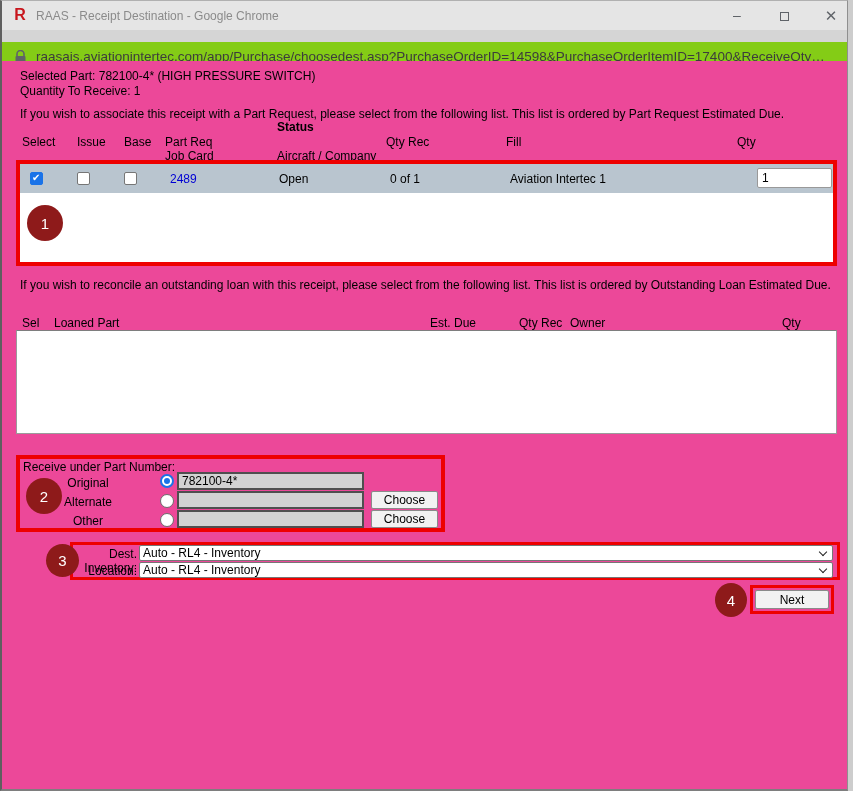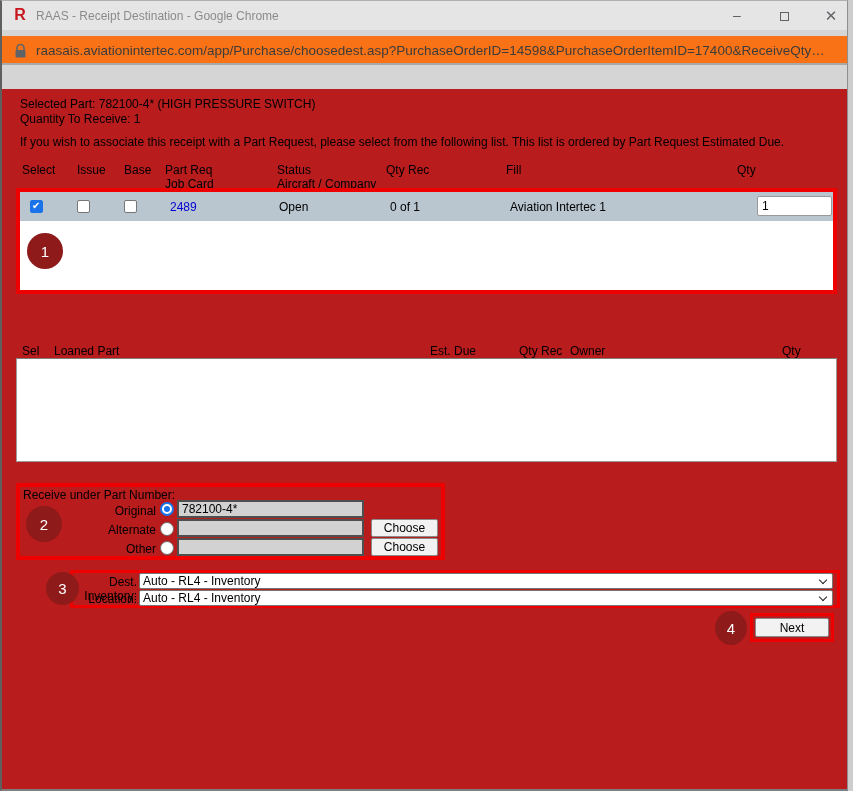--- a/index.html
+++ b/index.html
@@ -16,28 +16,28 @@
              font-weight:bold; font-size:16px; line-height:18px; text-align:center; }
   .wtitle { position:absolute; left:34px; top:8px; font-size:12px; color:#8b8b8b; white-space:nowrap; }
   .wbtn { position:absolute; top:0; width:34px; height:29px; text-align:center; line-height:29px;
           color:#5f6368; font-size:14px; cursor:default; }
   .wbtn.min { left:718px; }
   .wbtn.max { left:765px; }
   .wbtn.cls { left:812px; font-size:15px; }
   .maxglyph { display:inline-block; width:9px; height:9px; border:1px solid #5f6368; vertical-align:middle; }
 
   
-  .urlbar { position:absolute; left:0; top:35px; right:0; height:29px; background:#f97316;
+  .urlbar { position:absolute; left:0; top:41px; right:0; height:29px; background:#84cc16;
             border-bottom:2px solid #a8a8a8; }
   .lock { position:absolute; left:13px; top:8px; }
   .url { position:absolute; left:34px; top:7px; font-size:13.5px; color:#3c3c3c; white-space:nowrap;
          width:800px; overflow:hidden; }
 
   
-  .content { position:absolute; left:0; top:60px; right:0; bottom:0; background:#b91c1c;margin-top:28px; }
+  .content { position:absolute; left:0; top:60px; right:0; bottom:0; background:#ec4899; }
   .t { position:absolute; font-size:12px; color:#000; white-space:nowrap; }
   .wrap { white-space:normal; line-height:15px; }
   .hdr { font-size:12px; color:#000; }
 
   
   .box1 { position:absolute; left:14px; top:99px; width:821px; height:106px; background:#ffffff;
           border:4px solid #ee0000; }
   .prow { position:absolute; left:0; top:0; right:0; height:29px; background:#b9c5cf; }
   .cell { position:absolute; top:8px; font-size:12px; color:#000; white-space:nowrap; }
 
@@ -55,21 +55,21 @@
            display:flex; align-items:center; justify-content:center;
            font-size:15px; z-index:30; }
 
   
   .loanbox { position:absolute; left:14px; top:269px; width:821px; height:104px; background:#fff;
              border:1px solid #9b9b9b; border-top-color:#7e7e7e; }
 
   
   .box2 { position:absolute; left:14px; top:394px; width:429px; height:77px; border:4px solid #ee0000; }
   .box2 .inner { position:relative; width:100%; height:100%; }
-  .flabel { position:absolute; font-size:12px; text-align:right; width:136px; left:0; }
+  .flabel { position:absolute; font-size:12px; text-align:center; width:136px; left:0; }
   .radio { position:absolute; left:140px; width:14px; height:14px; border:1px solid #6d6d6d;
            border-radius:50%; background:#fff; }
   .radio.sel { border:2px solid #1a73e8; }
   .radio.sel::after { content:""; position:absolute; left:2px; top:2px; width:6px; height:6px;
                       border-radius:50%; background:#1a73e8; }
   .pn-input { position:absolute; left:157px; width:187px; height:18px; background:#d2d2d2;
               border:2px solid #4f4f4f; font-family:"Liberation Sans",sans-serif; font-size:12px; padding:4px 3px; }
   .choose { position:absolute; left:351px; width:67px; height:18px; background:#f2f2f2;
             border:1px solid #8a8a8a; border-radius:2px; font-family:"Liberation Sans",sans-serif;
             font-size:12px; line-height:15px; }
@@ -118,40 +118,41 @@
       <div class="t" style="left:18px; top:8px;">Selected Part: 782100-4* (HIGH PRESSURE SWITCH)</div>
       <div class="t" style="left:18px; top:23px;">Quantity To Receive: 1</div>
 
       <div class="t wrap" style="left:18px; top:46px; width:820px;">If you wish to associate this receipt with a Part Request, please select from the following list. This list is ordered by Part Request Estimated Due.</div>
 
       <div class="t hdr" style="left:20px;  top:74px;">Select</div>
       <div class="t hdr" style="left:75px;  top:74px;">Issue</div>
       <div class="t hdr" style="left:122px; top:74px;">Base</div>
       <div class="t hdr" style="left:163px; top:74px;">Part Req</div>
       <div class="t hdr" style="left:163px; top:88px;">Job Card</div>
-      <div class="t hdr" style="left:275px; top:74px;">Status</div>
+      <div class="t hdr" style="left:275px; top:59px;font-weight:bold;">Status</div>
       <div class="t hdr" style="left:275px; top:88px;">Aircraft / Company</div>
       <div class="t hdr" style="left:384px; top:74px;">Qty Rec</div>
       <div class="t hdr" style="left:504px; top:74px;">Fill</div>
       <div class="t hdr" style="left:735px; top:74px;">Qty</div>
 
       <div class="box1">
         <div class="prow">
           <span class="checkbox checked" style="left:10px;"></span>
           <span class="checkbox" style="left:57px;"></span>
           <span class="checkbox" style="left:104px;"></span>
           <span class="cell" style="left:150px;"><a href="#" class="link">2489</a></span>
           <span class="cell" style="left:259px;">Open</span>
           <span class="cell" style="left:370px;">0 of 1</span>
           <span class="cell" style="left:490px;">Aviation Intertec 1</span>
           <input class="qty-input" type="text" value="1" style="">
         </div>
       </div>
       <div class="badge" style="left:25px; top:144px; width:36px; height:36px;">1</div>
 
+      <div class="t wrap" style="left:18px; top:217px; width:812px;">If you wish to reconcile an outstanding loan with this receipt, please select from the following list. This list is ordered by Outstanding Loan Estimated Due.</div>
 
       <div class="t hdr" style="left:20px;  top:255px;">Sel</div>
       <div class="t hdr" style="left:52px;  top:255px;">Loaned Part</div>
       <div class="t hdr" style="left:428px; top:255px;">Est. Due</div>
       <div class="t hdr" style="left:517px; top:255px;">Qty Rec</div>
       <div class="t hdr" style="left:568px; top:255px;">Owner</div>
       <div class="t hdr" style="left:780px; top:255px;">Qty</div>
 
       <div class="loanbox"></div>
 

